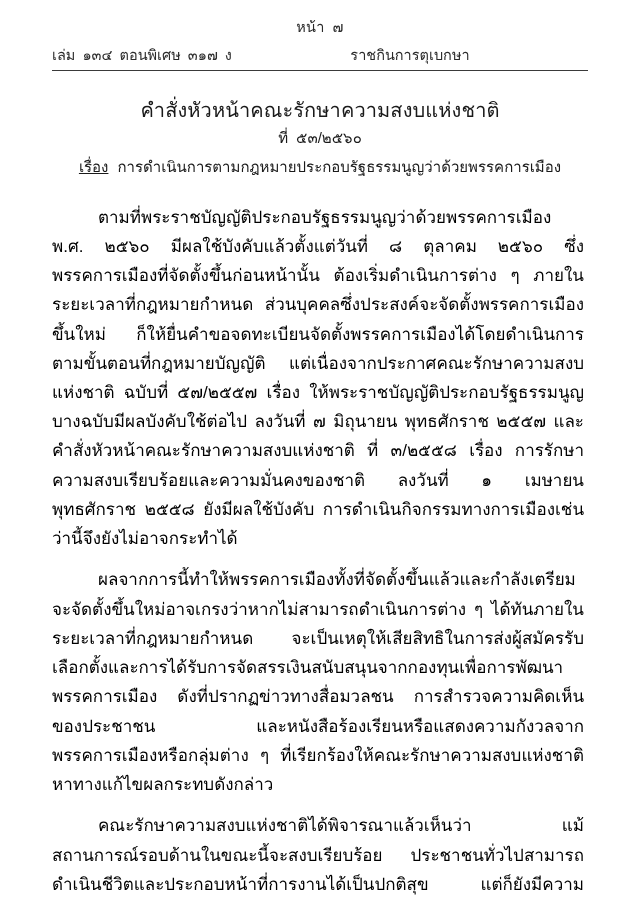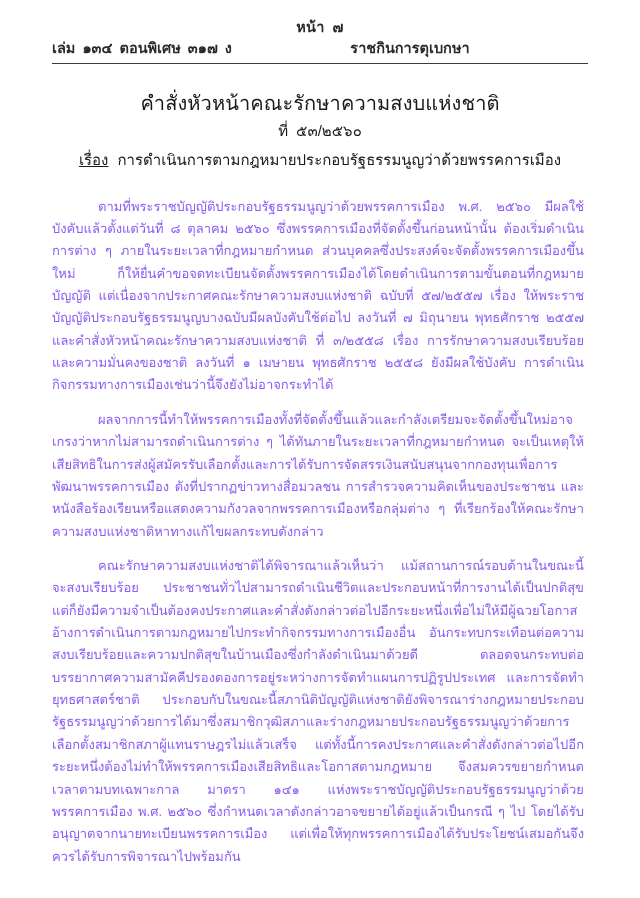--- a/index.html
+++ b/index.html
@@ -22,38 +22,37 @@
     height: 898px;
     background: #ffffff;
     box-sizing: border-box;
     padding: 0;
     overflow: hidden;
   }
 
   
   .masthead {
     padding: 18px 52px 0 52px;
-    font-weight: bold;
   }
   .page-number-line {
     text-align: center;
     font-size: 14.5px;
     letter-spacing: 0.2px;
     line-height: 1.35;
     color: #2a2a2a;
   }
   .page-number-line .pn-label { margin-right: 8px; }
 
   .gazette-line {
     display: flex;
     align-items: baseline;
     justify-content: space-between;
     font-size: 14.5px;
     line-height: 1.45;
-    margin-top: 0;
+    margin-top: 7px;
     color: #2a2a2a;
     white-space: nowrap;
   }
   .gazette-line .vol-block,
   .gazette-line .date-block {
     flex: 0 0 auto;
   }
   .gazette-line .title-block {
     flex: 1 1 auto;
     text-align: center;
@@ -95,23 +94,23 @@
     color: #1a1a1a;
   }
   .doc-subject .subj-label { margin-right: 9px; text-decoration: underline; }
 
   
   .body-copy {
     margin-top: 24px;
     padding: 0 56px 0 52px;
   }
   .para {
-    font-size: 13px;
+    font-size: 17px;
     line-height: 1.72;
-    color: #8b5cf6;
+    color: #000000;
     margin: 0 0 12px 0;
     text-align: justify;
     text-justify: inter-word;
     word-spacing: 0.4px;
   }
   .para:last-child { margin-bottom: 0; }
   .para .indent {
     display: inline-block;
     width: 46px;
   }

